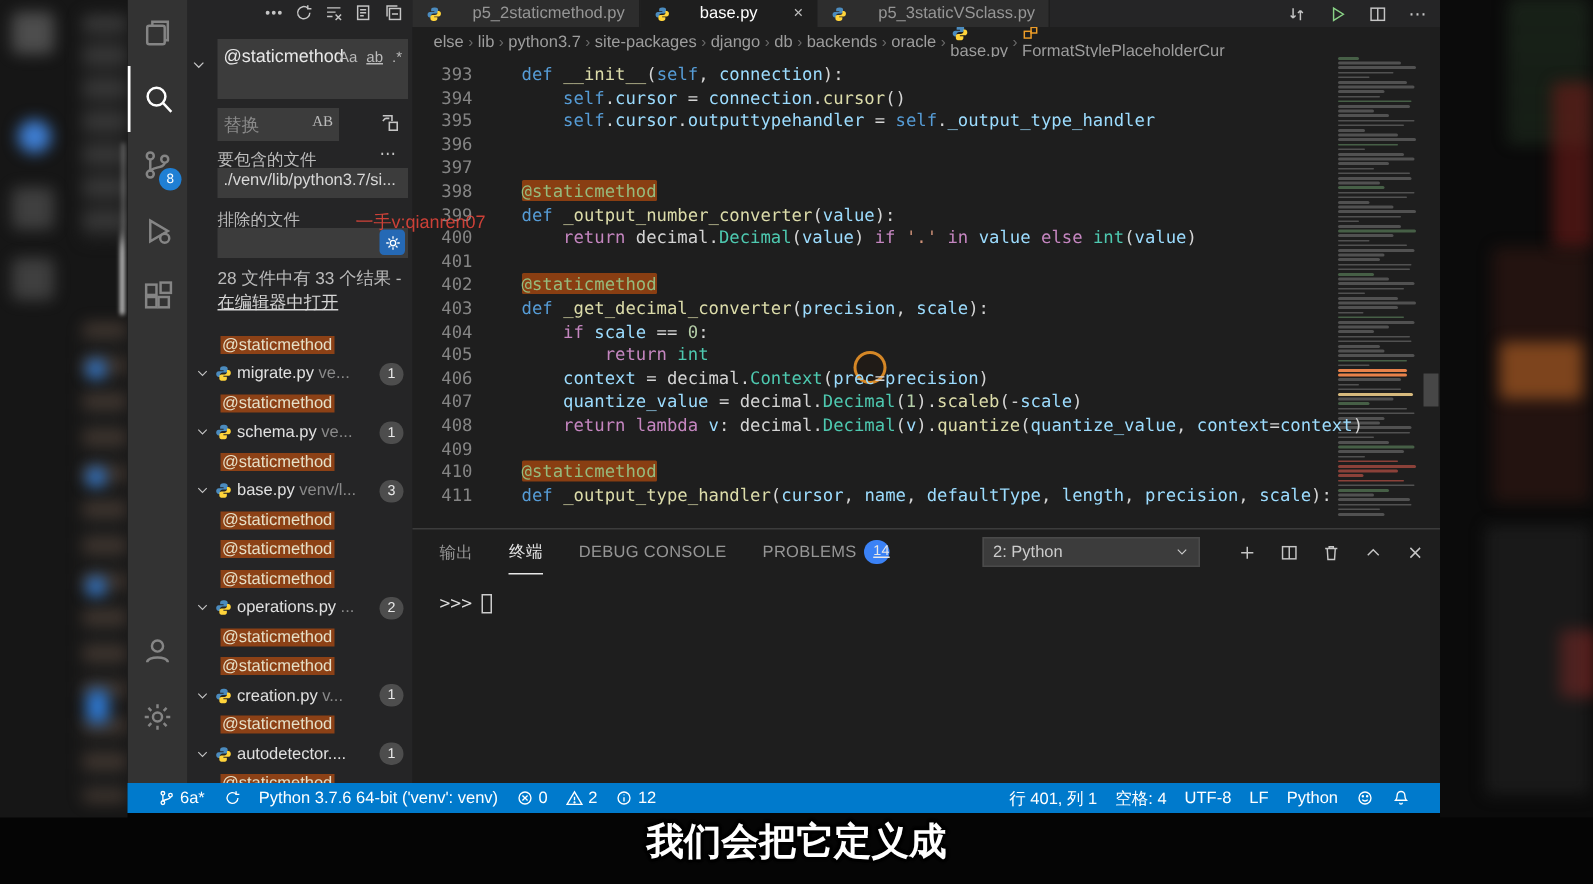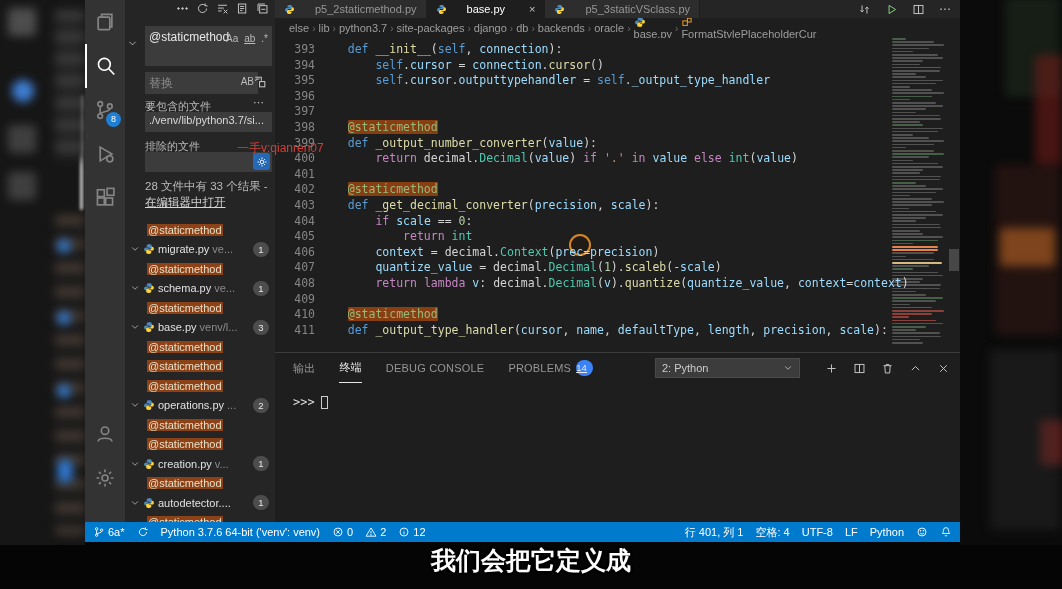--- a/index.html
+++ b/index.html
@@ -35,22 +35,22 @@
     justify-content:flex-end; align-items:center; gap:7px; padding-right:6px; color:#c5c5c5; }
   .sb-actions span svg { width:13px; height:13px; }
   .sb-toggle { position:absolute; left:2px; top:38px; color:#c5c5c5; }
   .sb-toggle svg { width:11px; height:11px; }
   .searchbox { position:absolute; left:20px; top:26px; width:127px; height:40px;
     background:#3c3c3c; color:#e8e8e8; padding:3px 4px; line-height:17px;
     word-break:break-all; font-size:12px; }
   .box-icons { position:absolute; right:3px; top:4px; display:flex; gap:4px; color:#bbb;
     font-size:10px; }
   .box-icons .opt { padding:0 1px; border-radius:2px; }
-  .replacebox { position:absolute; left:20px; top:72px; width:113px; height:22px;
-    background:#3c3c3c; color:#8a8a8a; padding:3px 4px; font-size:12px; }
+  .replacebox { position:absolute; left:20px; top:72px; width:81px; height:22px;
+    background:#3c3c3c; color:#8a8a8a; padding:3px 4px; font-size:12px;font-family:Liberation Serif, serif; }
   .replace-all-btn { position:absolute; left:128px; top:75px; color:#c5c5c5; }
   .replace-all-btn svg { width:14px; height:14px; }
   .sb-label { position:absolute; left:20px; color:#bbbbbb; font-size:11px; }
   .sb-more { position:absolute; right:10px; color:#c5c5c5; letter-spacing:1px; }
   .sb-input { position:absolute; left:20px; width:127px; height:20px; background:#3c3c3c;
     color:#d8d8d8; padding:2px 4px; font-size:11px; white-space:nowrap; overflow:hidden; }
   .gear-badge { position:absolute; right:2px; top:1px; width:17px; height:17px;
     background:#2569b5; border-radius:3px; color:#fff; display:flex; align-items:center;
     justify-content:center; }
   .gear-badge svg { width:12px; height:12px; }
@@ -113,36 +113,36 @@
     background:rgba(40,20,5,.25); }
 
   
   .panel { position:absolute; left:0; top:352px; width:685px; height:170px;
     background:#1e1e1e; border-top:1px solid #3c3c3c; }
   .panel-tabs { position:absolute; left:18px; top:0; height:30px; display:flex; gap:24px;
     align-items:center; font-size:11px; color:#969696; letter-spacing:.2px; }
   .ptab { position:relative; display:flex; align-items:center; gap:5px; height:30px; }
   .ptab.active { color:#e7e7e7; border-bottom:1px solid #e7e7e7; }
   .ptab .badge { background:#3b82f6; color:#e8e8e8; border-radius:9px; min-width:17px;
-    height:16px; font-size:9.5px; line-height:16px; text-align:left;text-decoration:underline; }
+    height:16px; font-size:9.5px; line-height:16px; text-align:right;text-decoration:underline; }
   .panel-right { position:absolute; right:10px; top:0; height:30px; display:flex; gap:15px;
     align-items:center; color:#c5c5c5; }
   .panel-right svg { width:13px; height:13px; }
   .term-select { width:145px; height:20px; background:#3c3c3c; border:1px solid #4a4a4a;
     color:#cccccc; font-size:11px; display:flex; align-items:center; padding:0 6px;
     justify-content:space-between; margin-right:10px; }
   .term-select svg { width:10px; height:10px; }
   .term-body { position:absolute; left:18px; top:42px; font-family:"DejaVu Sans Mono",monospace;
     font-size:12px; color:#dddddd; display:flex; align-items:center; gap:6px; }
   .term-cursor { display:inline-block; width:7px; height:13px; border:1px solid #cccccc; }
 
   
   .statusbar { position:absolute; left:85px; top:522px; width:875px; height:20px;
     background:#007acc; color:#ffffff; font-size:11px; display:flex; align-items:center;
-    justify-content:space-between; padding:0 8px; }
+    justify-content:space-between; padding:0 20px; }
   .sb-group { display:flex; align-items:center; gap:12px; white-space:nowrap; }
   .sb-cell { display:flex; align-items:center; gap:3px; }
   .sb-cell svg { width:12px; height:12px; }
 
   
   .bottombar { position:absolute; left:0; top:542px; width:1062px; height:47px; }
   .subtitle { position:absolute; left:0; top:2px; width:100%; text-align:center;
     font-size:25px; font-weight:700; color:#ffffff;
     text-shadow:-2px 0 1px #000, 2px 0 1px #000, 0 -2px 1px #000, 0 2px 1px #000,
       -1px -1px 1px #000, 1px 1px 1px #000, -1px 1px 1px #000, 1px -1px 1px #000; }

